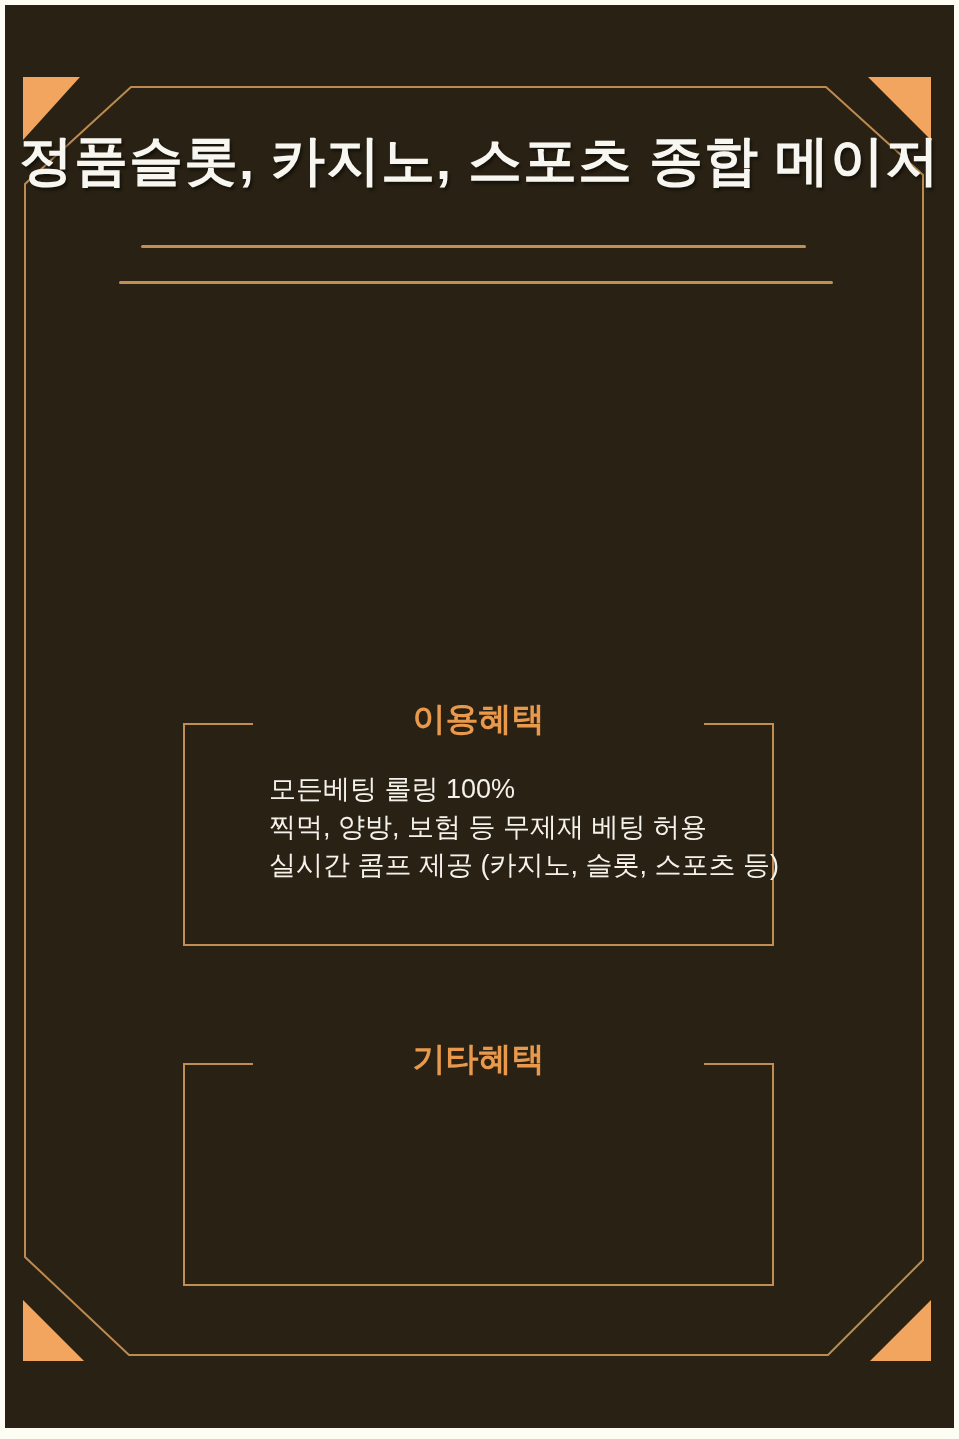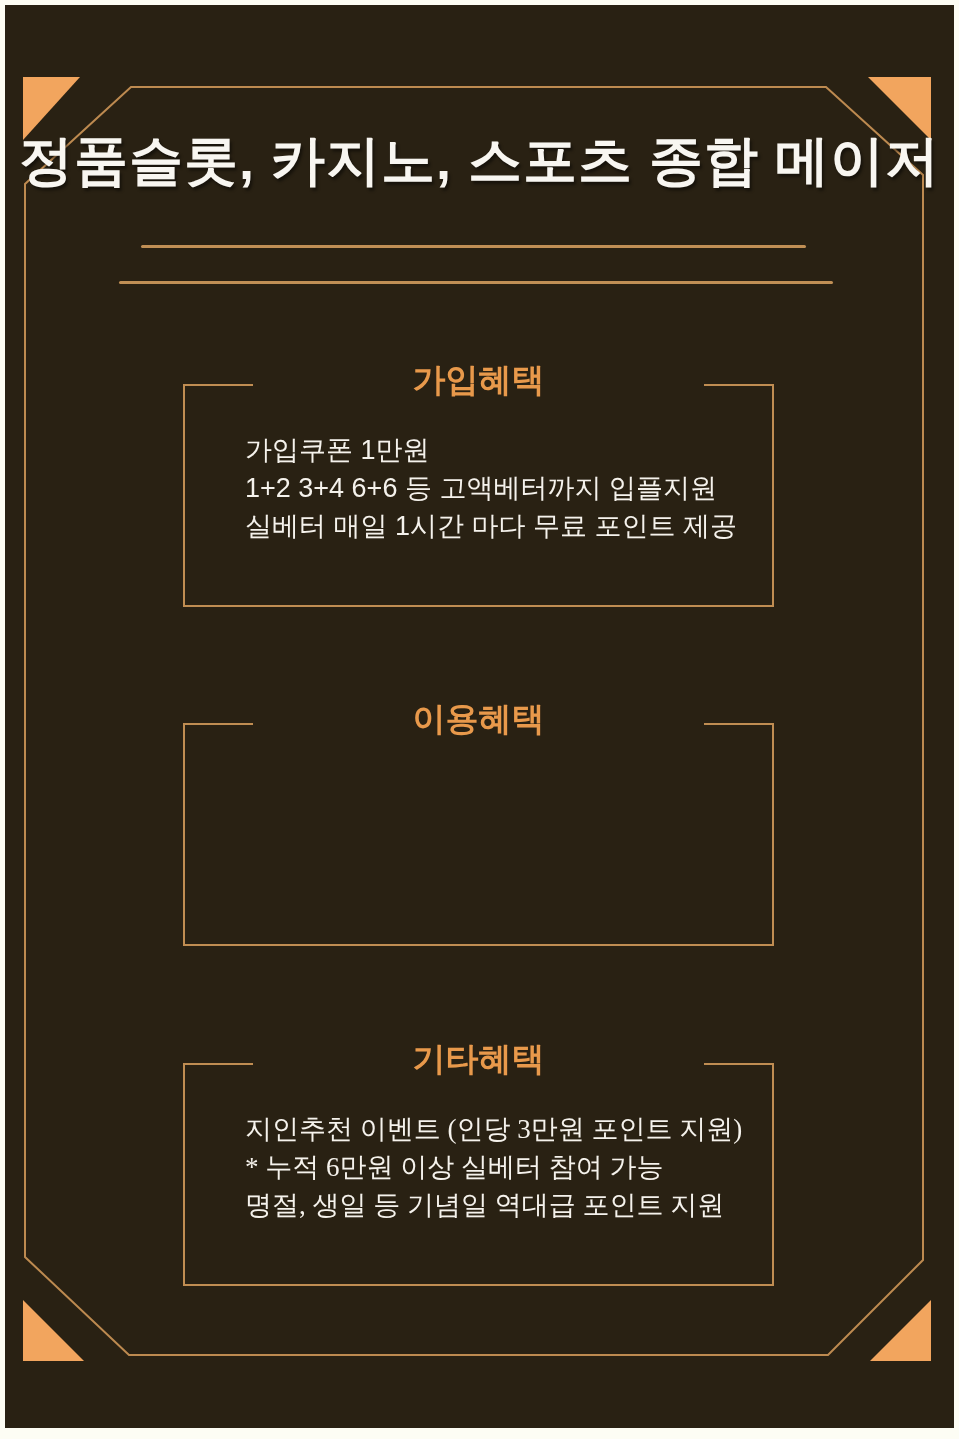--- a/index.html
+++ b/index.html
@@ -113,40 +113,30 @@
     <polygon points="868,77 931,77 931,140" fill="#f2a55e"></polygon>
     <polygon points="23,1300 84,1361 23,1361" fill="#f2a55e"></polygon>
     <polygon points="870,1361 931,1300 931,1361" fill="#f2a55e"></polygon>
   </svg>
 
   <div class="main-title">정품슬롯, 카지노, 스포츠 종합 메이저</div>
 
   <div class="divider divider-top"></div>
   <div class="divider divider-bottom"></div>
 
-  <div class="benefit-box box-signup">
-    <div class="stub stub-left"></div>
-    <div class="stub stub-right"></div>
-    <div class="box-title">가입혜택</div>
-    <div class="box-body">
-      <div class="benefit-line">가입쿠폰 1만원</div>
-      <div class="benefit-line">1+2 3+4 6+6 등 고액베터까지 입플지원</div>
-      <div class="benefit-line">실베터 매일 1시간 마다 무료 포인트 제공</div>
-    </div>
-  </div>
 
   <div class="benefit-box box-usage">
     <div class="stub stub-left"></div>
     <div class="stub stub-right"></div>
     <div class="box-title">이용혜택</div>
+    <div class="box-body">
+      <div class="benefit-line">모든베팅 롤링 100%</div>
+      <div class="benefit-line">찍먹, 양방, 보험 등 무제재 베팅 허용</div>
+      <div class="benefit-line">실시간 콤프 제공 (카지노, 슬롯, 스포츠 등)</div>
+    </div>
   </div>
 
   <div class="benefit-box box-other">
     <div class="stub stub-left"></div>
     <div class="stub stub-right"></div>
     <div class="box-title">기타혜택</div>
-    <div class="box-body">
-      <div class="benefit-line">지인추천 이벤트 (인당 3만원 포인트 지원)</div>
-      <div class="benefit-line">* 누적 6만원 이상 실베터 참여 가능</div>
-      <div class="benefit-line">명절, 생일 등 기념일 역대급 포인트 지원</div>
-    </div>
   </div>
 </div>
 
 </body></html>

